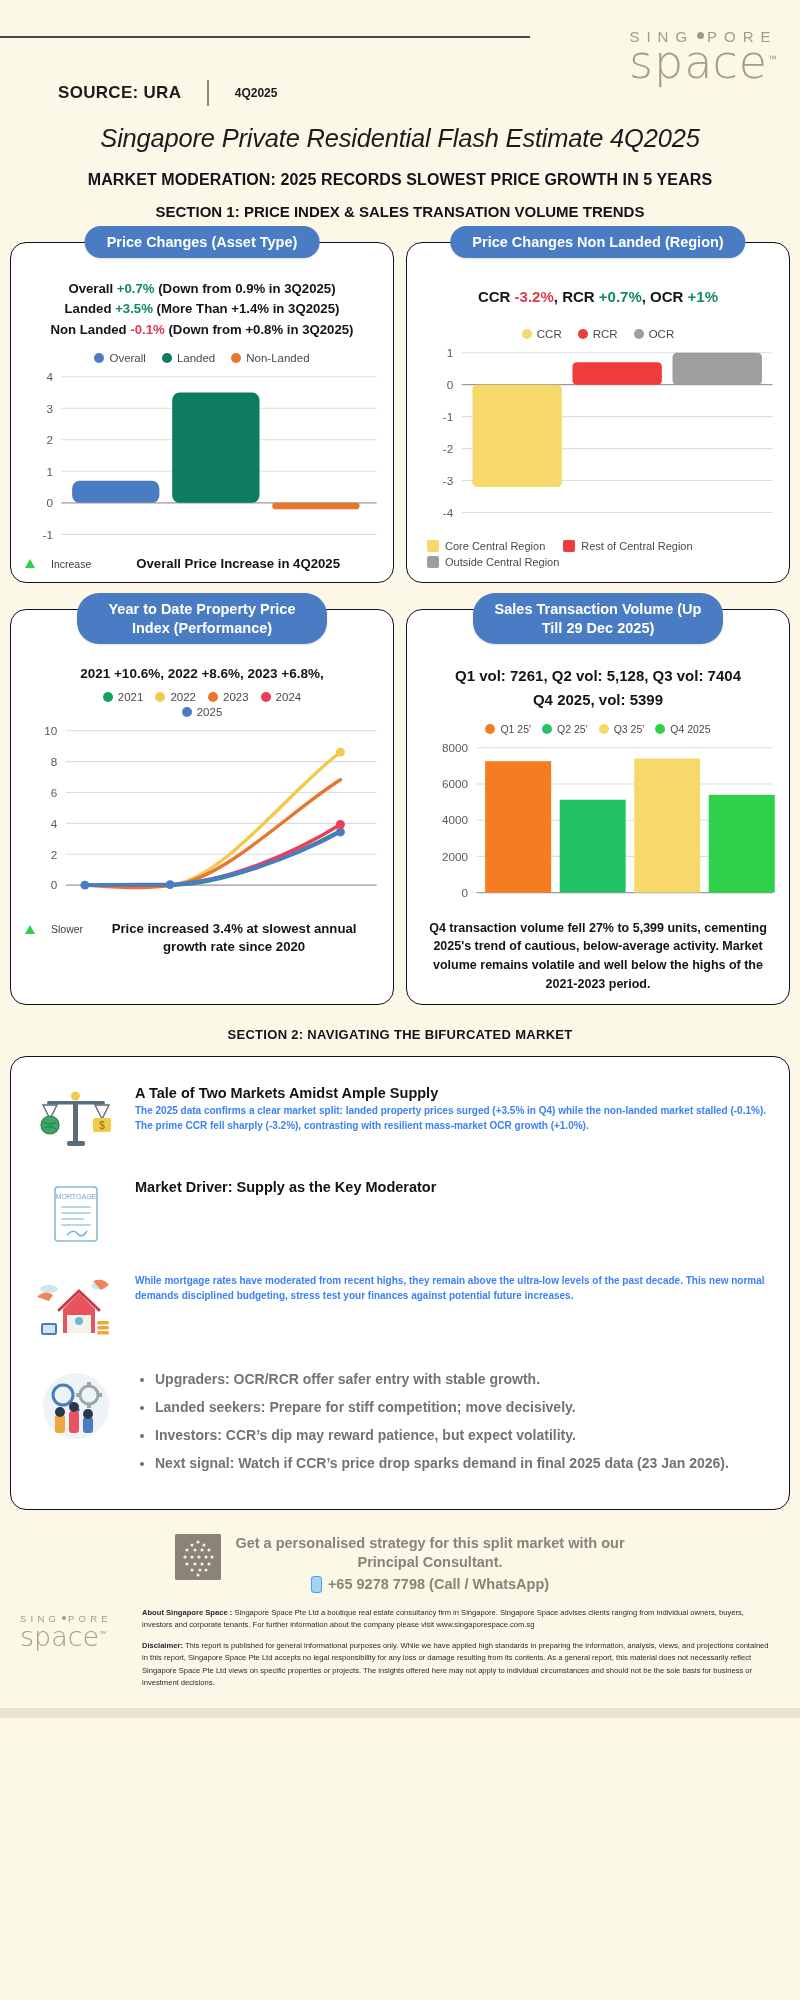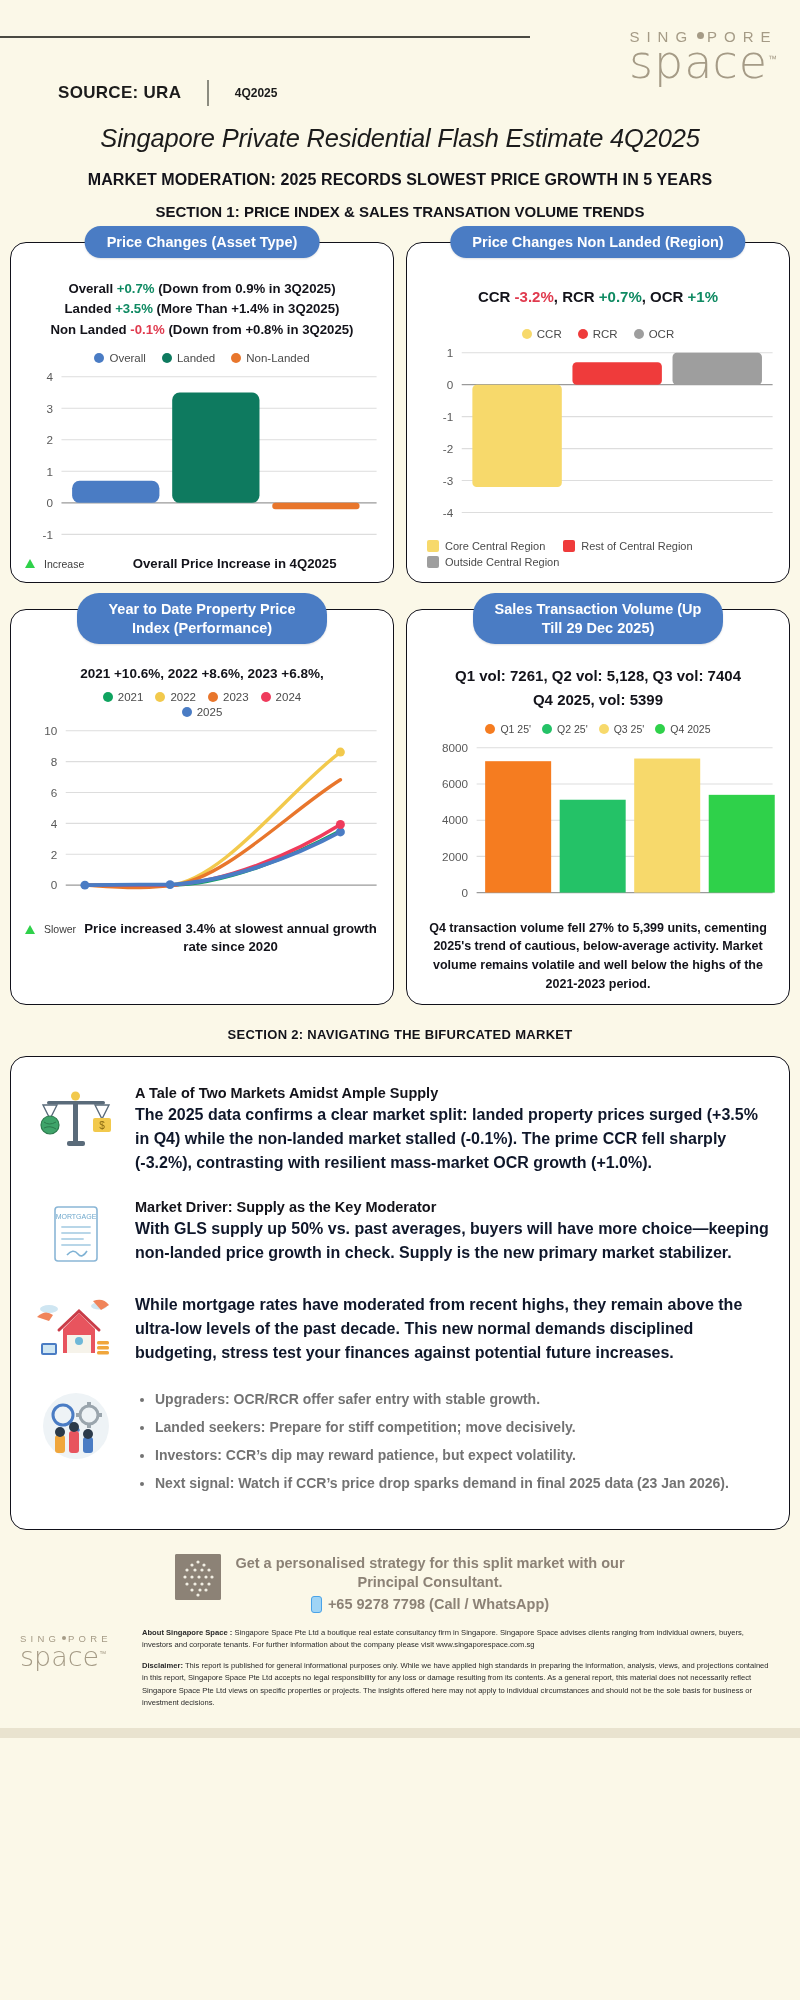--- a/index.html
+++ b/index.html
@@ -106,21 +106,21 @@
   .legend-left .sqbox { width: 12px; height: 12px; border-radius: 2px; }
 
   
   .chart { position: relative; width: 100%; }
   .chart svg { display: block; width: 100%; height: auto; }
   .cap-row {
     display: flex; align-items: flex-start; gap: 6px;
     margin-top: 4px; padding: 0 4px;
   }
   .cap-badge {
-    display: flex; align-items: center; gap: 9px;
+    display: flex; align-items: center; gap: 16px;
     font-size: 10.5px; color: #3c3c3c; white-space: nowrap; padding-top: 3px;
   }
   .arrow-up {
     width: 0; height: 0; border-left: 5px solid transparent;
     border-right: 5px solid transparent; border-bottom: 9px solid #2fd14a;
   }
   .cap-text {
     flex: 1; text-align: center; font-size: 13.2px; font-weight: bold; color: #13131a;
     line-height: 1.35;
   }
@@ -135,21 +135,21 @@
     background: #fff; border: 1.6px solid #11111a; border-radius: 16px;
     padding: 16px 16px; margin-top: 14px;
   }
   .item { display: flex; gap: 14px; align-items: flex-start; padding: 12px 4px; }
   .item .ico { width: 90px; flex: 0 0 90px; display: flex; justify-content: center; }
   .item .body { flex: 1; }
   .item h4 {
     font-size: 14.5px; font-weight: bold; color: #13131a; margin-bottom: 2px;
   }
   .item p {
-    font-size: 16px; font-weight: bold; color: #0f172a; line-height: 1.5;
+    font-size: 10px; font-weight: bold; color: #3b82f6; line-height: 1.5;
   }
   .bullets { margin: 0; padding-left: 20px; }
   .bullets li {
     font-size: 14px; font-weight: bold; color: #737373; line-height: 1.5;
     margin-bottom: 7px;
   }
 
   
   .cta {
     display: flex; align-items: flex-start; justify-content: center;
@@ -504,21 +504,20 @@
               <line x1="21" y1="28" x2="49" y2="28"></line>
               <line x1="21" y1="34" x2="49" y2="34"></line>
               <line x1="21" y1="40" x2="42" y2="40"></line>
               <line x1="21" y1="46" x2="49" y2="46"></line>
             </g>
             <path d="M26,56 q6,-7 11,-1 q4,5 9,-3" stroke="#7fb2d4" stroke-width="1.6" fill="none"></path>
           </svg>
         </div>
         <div class="body">
           <h4>Market Driver: Supply as the Key Moderator</h4>
-          <p>With GLS supply up 50% vs. past averages, buyers will have more choice—keeping non-landed price growth in check. Supply is the new primary market stabilizer.</p>
         </div>
       </div>
 
       <div class="item">
         <div class="ico">
           <svg width="86" height="72" viewBox="0 0 86 72">
             <ellipse cx="16" cy="16" rx="9" ry="4" fill="#cfe6f2"></ellipse>
             <ellipse cx="66" cy="13" rx="8" ry="3.5" fill="#cfe6f2"></ellipse>
             <path d="M30,36 L46,20 L62,36 L62,60 L30,60 Z" fill="#e8545e"></path>
             <rect x="34" y="42" width="24" height="18" fill="#f6f3ea"></rect>

